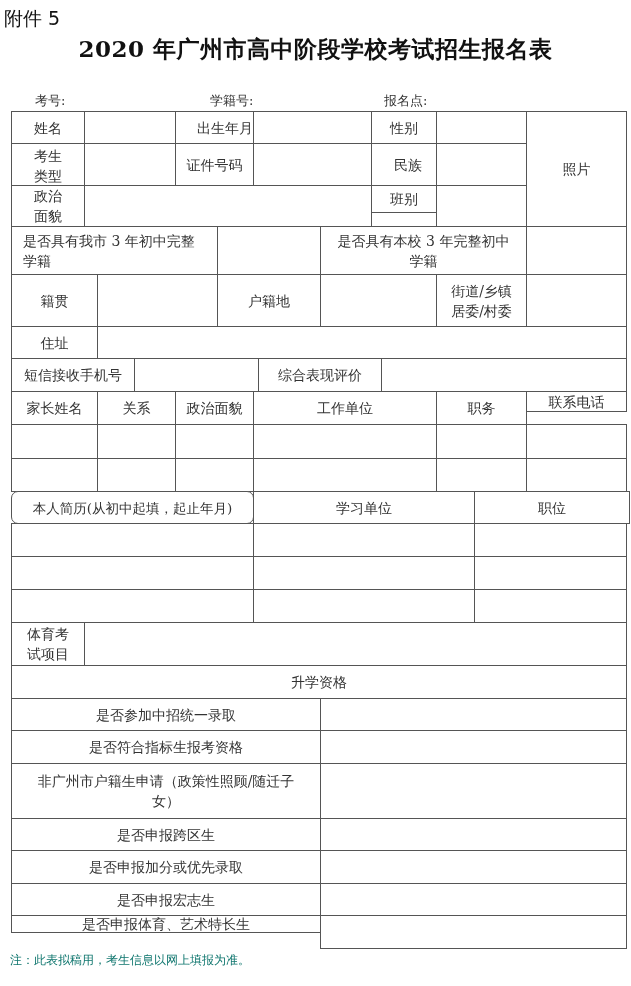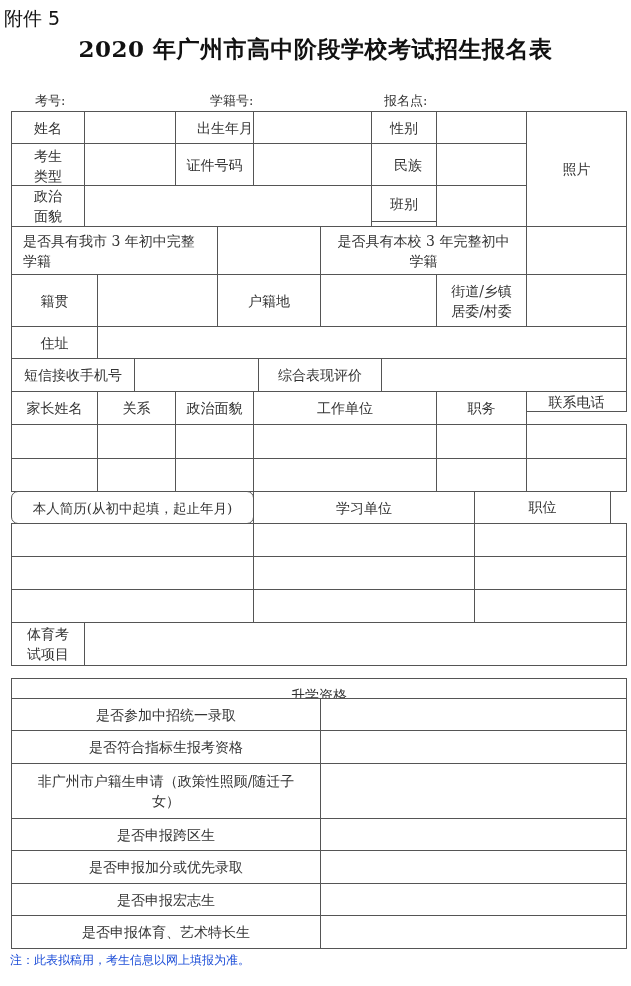--- a/index.html
+++ b/index.html
@@ -25,21 +25,21 @@
     position: absolute; box-sizing: border-box;
     border: 1px solid #555;
     display: flex; align-items: center; justify-content: center;
     text-align: center; font-size: 14px; line-height: 20px; color: #333;
     background: #fff;
   }
   .cell.left { justify-content: flex-start; text-align: left; padding-left: 8px; }
   .cell.input { cursor: text; }
   .cell span { display: block; }
   .note {
-    position: absolute; left: 10px; top: 952px; font-size: 12px; color: #1d4ed8;
+    position: absolute; left: 10px; top: 952px; font-size: 12px; color: #0f766e;
   }
 </style>
 </head>
 <body>
 
 <div class="attach">附件 5</div>
 <div class="title">2020 年广州市高中阶段学校考试招生报名表</div>
 
 <div class="meta" style="left:35px;">考号:</div>
 <div class="meta" style="left:210px;">学籍号:</div>
@@ -71,21 +71,21 @@
     </div>
   <div class="cell input" style="left:253px;top:143px;width:119px;height:43px;"></div>
   <div class="cell" style="left:371px;top:143px;width:66px;height:43px;padding-left:8px;">
       <span>民族</span>
     </div>
   <div class="cell input" style="left:436px;top:143px;width:91px;height:43px;"></div>
 
   <div class="cell" style="left:11px;top:185px;width:74px;height:42px;white-space:pre-line;"><span>政治
 面貌</span></div>
   <div class="cell input" style="left:84px;top:185px;width:288px;height:42px;"></div>
-  <div class="cell" style="left:371px;top:185px;width:66px;height:37px;">
+  <div class="cell" style="left:371px;top:185px;width:66px;height:28px;">
       <span>班别</span>
     </div>
   <div class="cell input" style="left:436px;top:185px;width:91px;height:42px;"></div>
 
   <div class="cell left" style="left:11px;top:226px;width:207px;height:49px;white-space:pre-line;padding-left:11px;"><span>是否具有我市 3 年初中完整
 学籍</span></div>
   <div class="cell input" style="left:217px;top:226px;width:104px;height:49px;"></div>
   <div class="cell" style="left:320px;top:226px;width:207px;height:49px;white-space:pre-line;"><span>是否具有本校 3 年完整初中
 学籍</span></div>
   <div class="cell input" style="left:526px;top:226px;width:101px;height:49px;"></div>
@@ -172,21 +172,21 @@
   <div class="cell input" style="left:526px;top:458px;width:101px;height:34px;">
       <span></span>
     </div>
 
   <div class="cell" style="left:11px;top:491px;width:243px;height:33px;font-size:13.5px;border-radius:7px;">
       <span>本人简历(从初中起填，起止年月)</span>
     </div>
   <div class="cell" style="left:253px;top:491px;width:222px;height:33px;">
       <span>学习单位</span>
     </div>
-  <div class="cell" style="left:474px;top:491px;width:137px;height:33px;font-family:Liberation Mono, monospace;">
+  <div class="cell" style="left:474px;top:491px;width:156px;height:33px;">
       <span>职位</span>
     </div>
 
   <div class="cell input" style="left:11px;top:523px;width:243px;height:34px;">
       <span></span>
     </div>
   <div class="cell input" style="left:253px;top:523px;width:222px;height:34px;">
       <span></span>
     </div>
   <div class="cell input" style="left:474px;top:523px;width:153px;height:34px;">
@@ -210,21 +210,21 @@
       <span></span>
     </div>
   <div class="cell input" style="left:474px;top:589px;width:153px;height:34px;">
       <span></span>
     </div>
 
   <div class="cell" style="left:11px;top:622px;width:74px;height:44px;white-space:pre-line;"><span>体育考
 试项目</span></div>
   <div class="cell input" style="left:84px;top:622px;width:543px;height:44px;"></div>
 
-  <div class="cell" style="left:11px;top:665px;width:616px;height:34px;margin-top:13px;">
+  <div class="cell" style="left:11px;top:665px;width:616px;height:34px;">
       <span>升学资格</span>
     </div>
 
   <div class="cell" style="left:11px;top:698px;width:310px;height:33px;">
       <span>是否参加中招统一录取</span>
     </div>
   <div class="cell input" style="left:320px;top:698px;width:307px;height:33px;"></div>
 
   <div class="cell" style="left:11px;top:730px;width:310px;height:34px;">
       <span>是否符合指标生报考资格</span>
@@ -243,19 +243,19 @@
   <div class="cell" style="left:11px;top:850px;width:310px;height:34px;">
       <span>是否申报加分或优先录取</span>
     </div>
   <div class="cell input" style="left:320px;top:850px;width:307px;height:34px;"></div>
 
   <div class="cell" style="left:11px;top:883px;width:310px;height:33px;">
       <span>是否申报宏志生</span>
     </div>
   <div class="cell input" style="left:320px;top:883px;width:307px;height:33px;"></div>
 
-  <div class="cell" style="left:11px;top:915px;width:310px;height:34px;">
+  <div class="cell" style="left:11px;top:915px;width:310px;height:18px;">
       <span>是否申报体育、艺术特长生</span>
     </div>
   <div class="cell input" style="left:320px;top:915px;width:307px;height:34px;"></div>
 </div>
 
 <div class="note">注：此表拟稿用，考生信息以网上填报为准。</div>
 
 </body></html>

